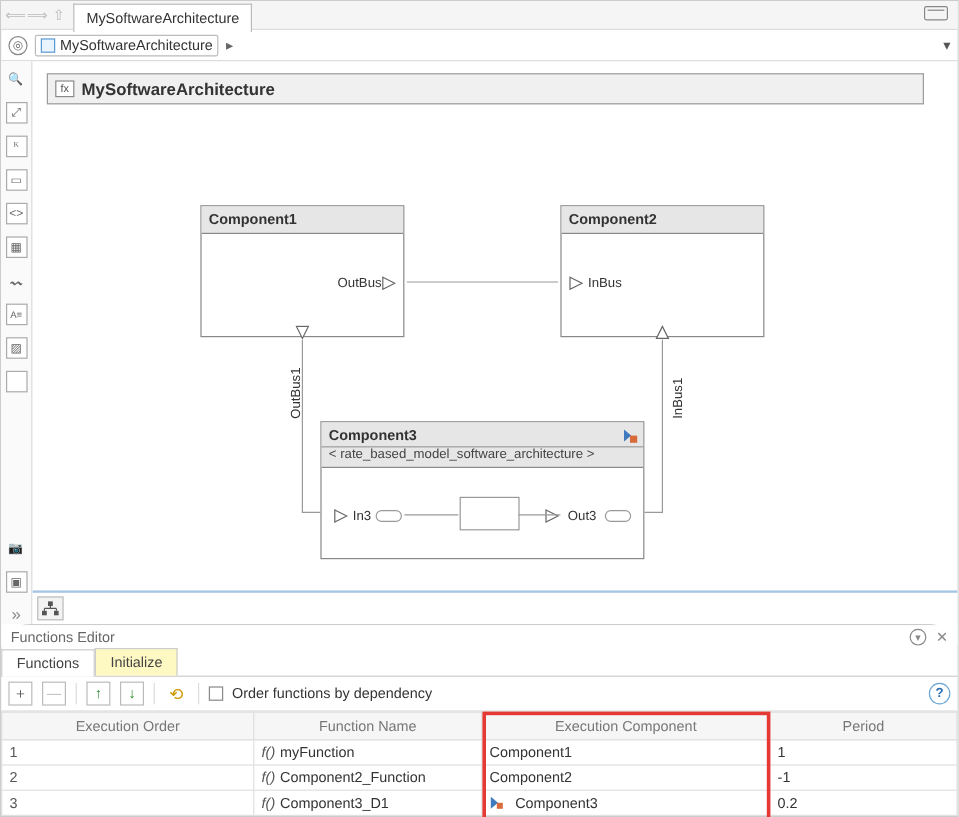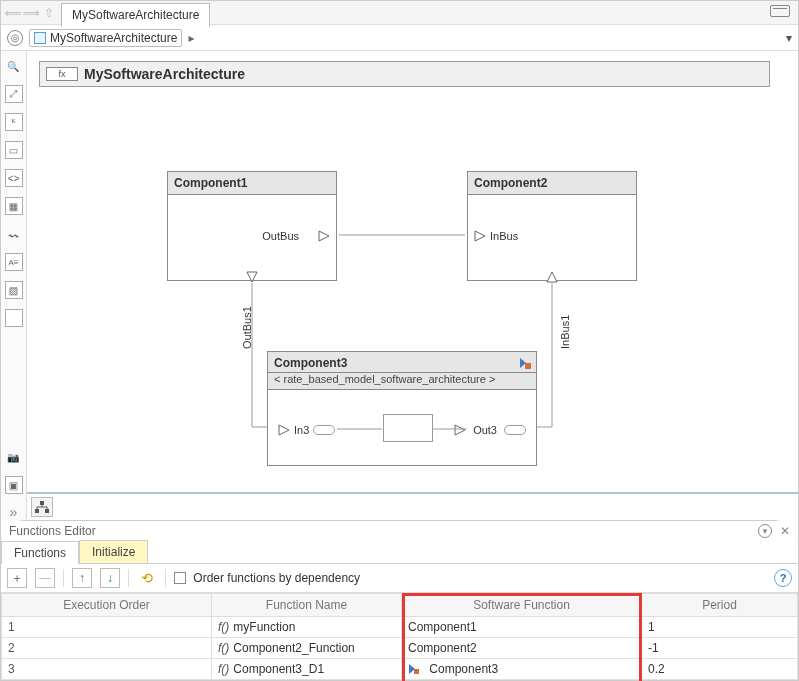--- a/index.html
+++ b/index.html
@@ -36,21 +36,21 @@
   .ltb .spacer{ flex:1; }
   .ltb .more{ color:#888; font-size:14px;}
   .canvas-wrap { flex:1; display:flex; flex-direction:column; min-width:0;}
   .canvas { flex:1; position:relative; overflow:hidden;}
   
   .model-title-bar {
     position:absolute; left:12px; right:28px; top:10px;
     border:1px solid #9c9c9c; background:#f0f0f0;
     display:flex; align-items:center; padding:4px 6px; gap:6px;
   }
-  .fx-badge{ width:32px;height:14px;border:1px solid #888;background:#fff;font-size:9px;text-align:center;line-height:12px;color:#555;}
+  .fx-badge{ width:16px;height:14px;border:1px solid #888;background:#fff;font-size:9px;text-align:center;line-height:12px;color:#555;}
   .model-title-bar b{ font-size:14px; font-weight:bold; }
   
   .comp {
     position:absolute; border:1px solid #888; background:#fff;
   }
   .comp-header{
     background:#e6e6e6; border-bottom:1px solid #888;
     font-weight:bold; padding:4px 6px; font-size:12px;
   }
   .comp3 .comp-header{ padding-bottom:2px; }
@@ -142,21 +142,21 @@
     <div class="canvas-wrap">
       <div class="canvas">
 
         <div class="model-title-bar">
           <span class="fx-badge">fx</span>
           <b>MySoftwareArchitecture</b>
         </div>
 
         <div class="comp" style="left:140px; top:120px; width:170px; height:110px;">
           <div class="comp-header">Component1</div>
-          <div style="position:absolute; right:6px; top:58px; display:flex; align-items:center; gap:19px;margin-left:32px;">
+          <div style="position:absolute; right:6px; top:58px; display:flex; align-items:center; gap:0;margin-left:32px;">
             <span class="port-label">OutBus</span>
             <svg width="12" height="12">
                 <polygon points="1,1 11,6 1,11" fill="#fff" stroke="#666"></polygon>
               </svg>
           </div>
           <div style="position:absolute; left:50%; bottom:-6px; transform:translateX(-50%);">
             <svg width="12" height="12">
                 <polygon points="1,1 11,1 6,11" fill="#fff" stroke="#666"></polygon>
               </svg>
           </div>
@@ -263,21 +263,21 @@
       </label>
       <div class="help-btn">?</div>
     </div>
 
     <div style="position:relative">
       <table class="ftable">
         <thead>
           <tr>
             <th style="width:210px">Execution Order</th>
             <th style="width:190px">Function Name</th>
-            <th style="width:240px" class="sw-col">Software Function</th>
+            <th style="width:240px" class="sw-col">Execution Component</th>
             <th>Period</th>
           </tr>
         </thead>
         <tbody>
           <tr>
             <td class="rownum">1</td>
             <td><span class="fx">f()</span><span>myFunction</span></td>
             <td>Component1</td>
             <td>1</td>
           </tr>

